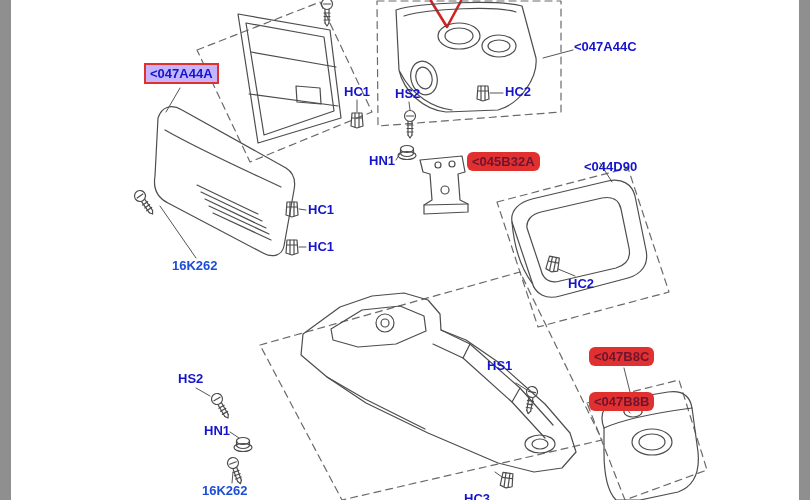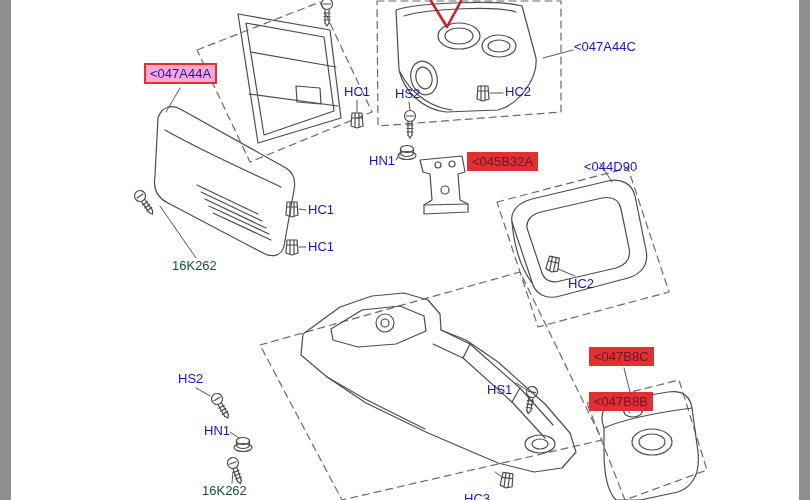--- a/index.html
+++ b/index.html
@@ -3,26 +3,26 @@
 <meta charset="utf-8">
 <style>
   html,body{margin:0;padding:0;background:#ffffff;}
   .stage{position:relative;width:810px;height:500px;background:#ffffff;overflow:hidden;
          font-family:"Liberation Sans",sans-serif;}
   .gutter{position:absolute;top:0;bottom:0;width:11px;background:#8f8f8f;}
   .gutter.left{left:0}
   .gutter.right{right:0}
   svg.art{position:absolute;left:0;top:0;}
   svg.art *{vector-effect:non-scaling-stroke;}
-  .lbl{position:absolute;font-weight:normal;font-size:13px;line-height:1;color:#1414cc;
+  .lbl{position:absolute;font-weight:bold;font-size:13px;line-height:1;color:#1414cc;
        white-space:nowrap;cursor:pointer;}
   .lbl.plain{color:#1414cc;}
-  .lbl.dark{color:#14532d;}
-  .lbl.outlined{border:2px solid #e03030;background:#f9a8d4;padding:2px 4px;color:#1414cc;}
-  .lbl.highlighted{background:#e03030;color:#6e1430;padding:3px 5px;}
+  .lbl.dark{color:#1d4ed8;}
+  .lbl.outlined{border:2px solid #e03030;background:#c4b5fd;padding:2px 4px;color:#1414cc;}
+  .lbl.highlighted{background:#e03030;color:#6e1430;padding:3px 5px;border-radius:6px;}
 </style>
 </head>
 <body>
 
 <div class="stage">
 
   <div class="gutter left"></div>
   <div class="gutter right"></div>
 
   <svg class="art" width="810" height="500" viewBox="0 0 810 500" fill="none" stroke="#4d4d4d" stroke-width="1.2" stroke-linejoin="round" stroke-linecap="round">
@@ -186,20 +186,20 @@
   <div class="lbl plain" style="left:505px;top:85px">HC2</div>
   <div class="lbl plain" style="left:574px;top:40px">&lt;047A44C</div>
   <div class="lbl plain" style="left:369px;top:154px">HN1</div>
   <div class="lbl highlighted" style="left:467px;top:152px">&lt;045B32A</div>
   <div class="lbl plain" style="left:584px;top:160px">&lt;044D90</div>
   <div class="lbl plain" style="left:308px;top:203px">HC1</div>
   <div class="lbl plain" style="left:308px;top:240px">HC1</div>
   <div class="lbl plain" style="left:568px;top:277px">HC2</div>
   <div class="lbl dark" style="left:172px;top:259px">16K262</div>
   <div class="lbl plain" style="left:178px;top:372px">HS2</div>
-  <div class="lbl plain" style="left:487px;top:383px">HS1</div>
+  <div class="lbl plain" style="left:487px;top:359px">HS1</div>
   <div class="lbl plain" style="left:204px;top:424px">HN1</div>
   <div class="lbl highlighted" style="left:589px;top:347px">&lt;047B8C</div>
   <div class="lbl highlighted" style="left:589px;top:392px">&lt;047B8B</div>
   <div class="lbl plain" style="left:464px;top:492px">HC3</div>
   <div class="lbl dark" style="left:202px;top:484px">16K262</div>
 
 </div>
 
 </body></html>

